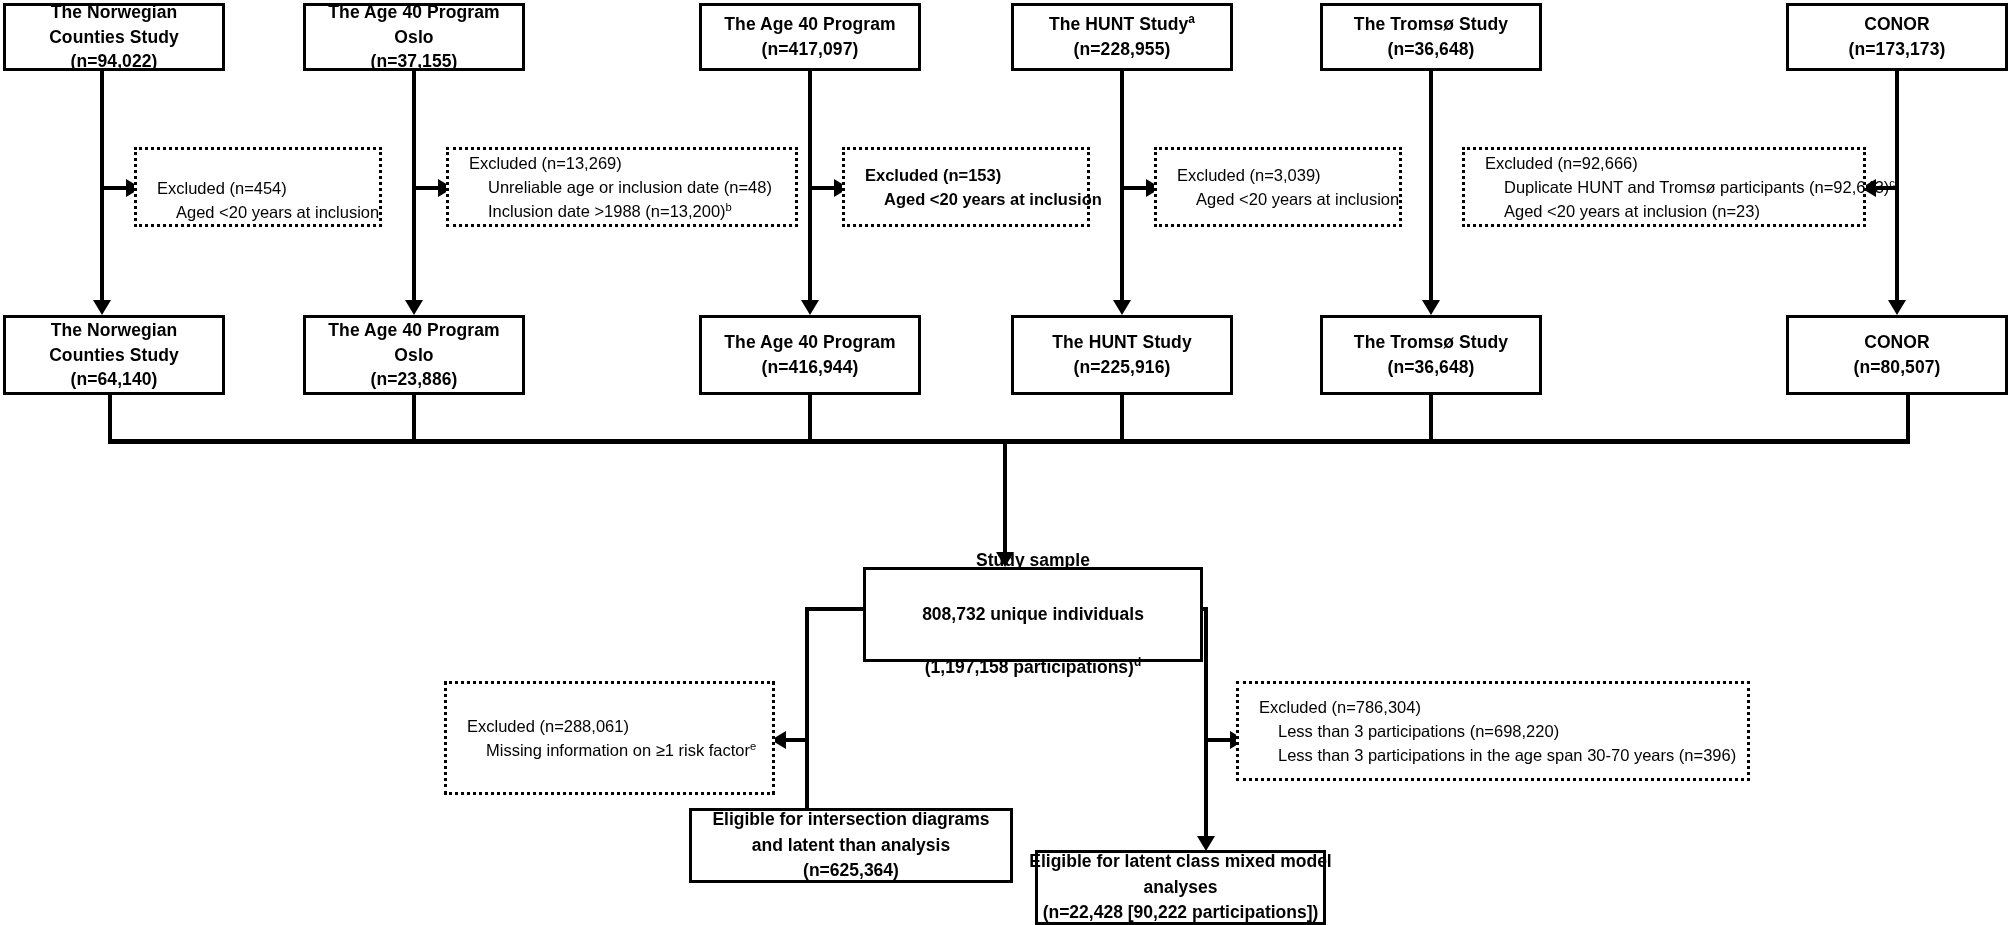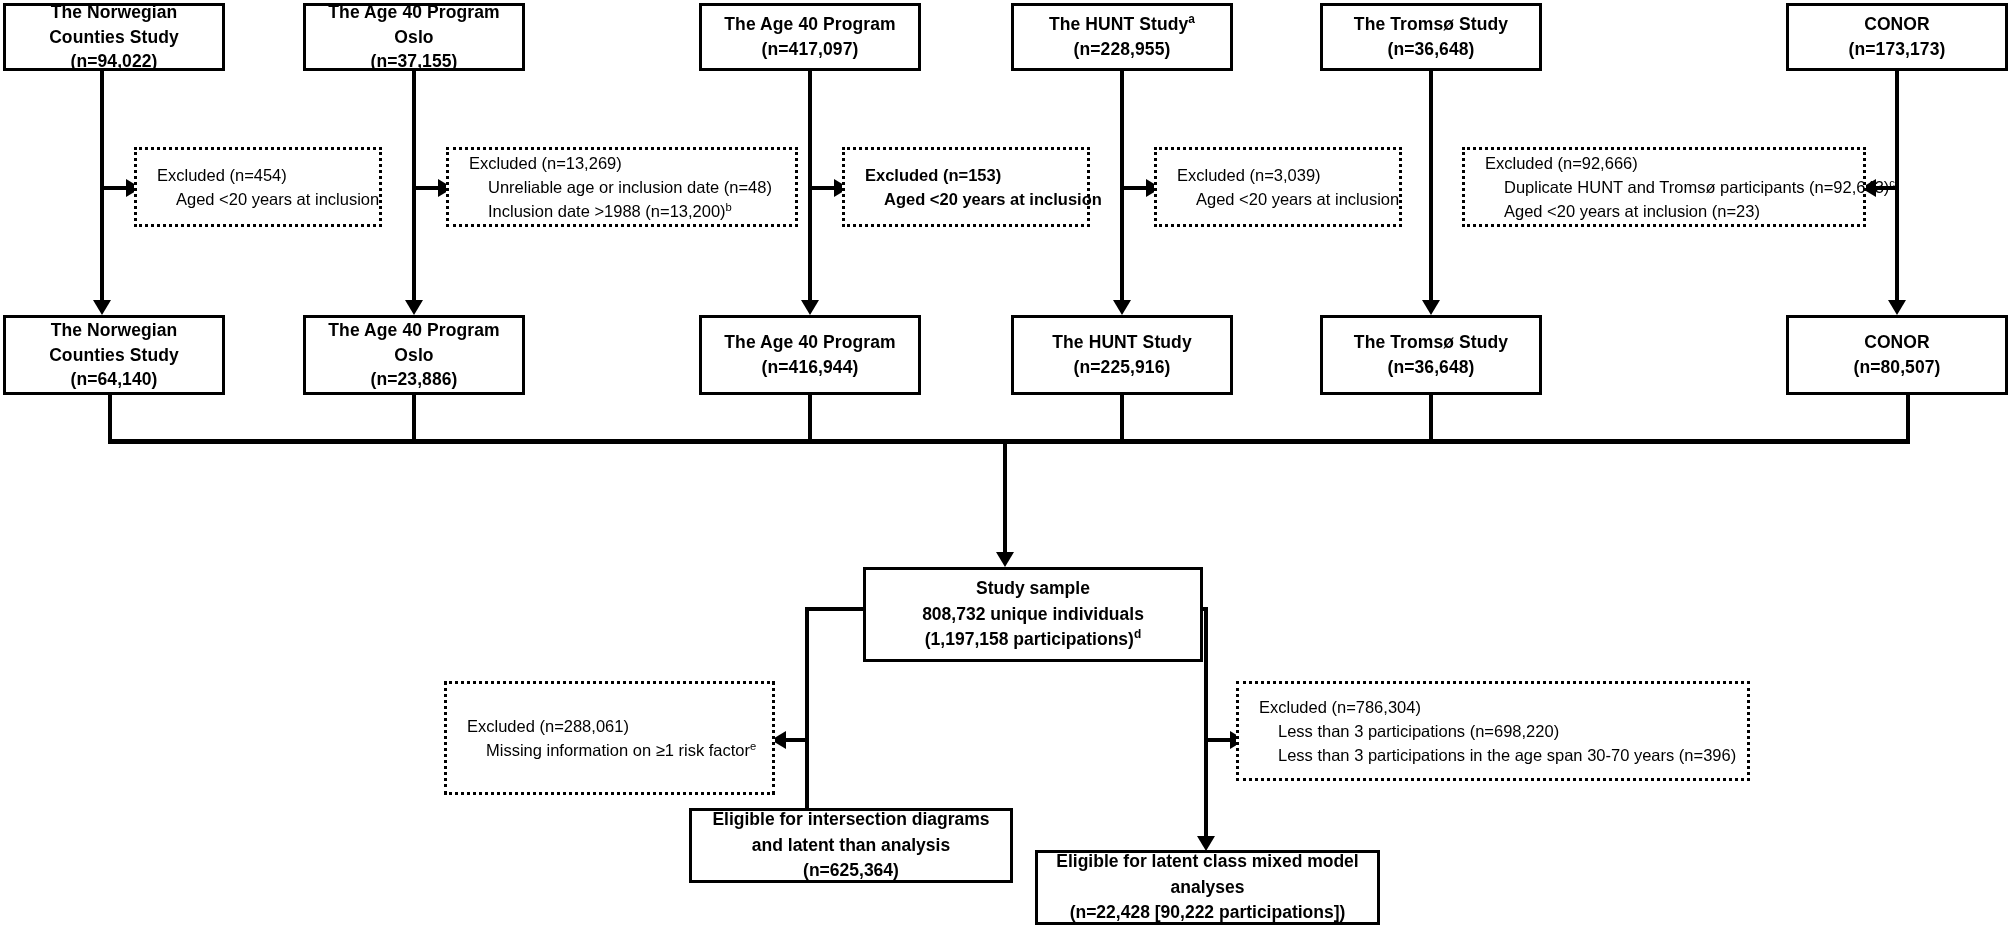--- a/index.html
+++ b/index.html
@@ -183,21 +183,21 @@
 
   <div class="hline" style="left:808px; top:186px; width:32px;"></div>
   <div class="arrow-right" style="left:834px; top:179px;"></div>
 
   <div class="hline" style="left:1120px; top:186px; width:32px;"></div>
   <div class="arrow-right" style="left:1146px; top:179px;"></div>
 
   <div class="hline" style="left:1865px; top:186px; width:32px;"></div>
   <div class="arrow-left" style="left:1861px; top:179px;"></div>
 
-  <div class="box dotted t-excl" style="left:134px; top:147px; width:248px; height:80px;">
+  <div class="box dotted t-excl" style="left:134px; top:147px; width:248px; height:80px;justify-content:flex-end;">
     <span class="line">Excluded (n=454)</span>
     <span class="line indent">Aged &lt;20 years at inclusion</span>
   </div>
 
   <div class="box dotted t-excl" style="left:446px; top:147px; width:352px; height:80px;">
     <span class="line">Excluded (n=13,269)</span>
     <span class="line indent">Unreliable age or inclusion date (n=48)</span>
     <span class="line indent"><span>Inclusion date &gt;1988 (n=13,200)</span><sup>b</sup></span>
   </div>
 
@@ -254,21 +254,21 @@
   <div class="vline" style="left:808px; top:395px; height:48px;"></div>
   <div class="vline" style="left:1120px; top:395px; height:48px;"></div>
   <div class="vline" style="left:1429px; top:395px; height:48px;"></div>
   <div class="vline" style="left:1906px; top:395px; height:48px;"></div>
 
   <div class="hline" style="left:108px; top:439px; width:1802px; height:5px;"></div>
 
   <div class="vline" style="left:1003px; top:443px; height:118px;"></div>
   <div class="arrow-down" style="left:996px; top:552px;"></div>
 
-  <div class="box solid t-sample" style="left:863px; top:567px; width:340px; height:95px;">
+  <div class="box solid t-sample" style="left:863px; top:567px; width:340px; height:95px;gap:28px;">
     <span class="line">Study sample</span>
     <span class="line">808,732 unique individuals</span>
     <span class="line"><span>(1,197,158 participations)</span><sup>d</sup></span>
   </div>
 
   <div class="hline" style="left:805px; top:607px; width:60px;"></div>
   <div class="vline" style="left:805px; top:607px; height:236px;"></div>
   <div class="arrow-down" style="left:798px; top:836px;"></div>
 
   <div class="hline" style="left:775px; top:738px; width:32px;"></div>
@@ -291,19 +291,19 @@
     <span class="line indent">Less than 3 participations (n=698,220)</span>
     <span class="line indent">Less than 3 participations in the age span 30-70 years (n=396)</span>
   </div>
 
   <div class="box solid t-out" style="left:645px; top:808px; width:324px; height:75px;margin-left:44px;">
     <span class="line">Eligible for intersection diagrams</span>
     <span class="line">and latent than analysis</span>
     <span class="line">(n=625,364)</span>
   </div>
 
-  <div class="box solid t-out" style="left:1035px; top:850px; width:345px; height:75px;align-items:center;">
+  <div class="box solid t-out" style="left:1035px; top:850px; width:291px; height:75px;align-items:center;">
     <span class="line">Eligible for latent class mixed model</span>
     <span class="line">analyses</span>
     <span class="line">(n=22,428 [90,222 participations])</span>
   </div>
 
 </div>
 
 </body></html>

